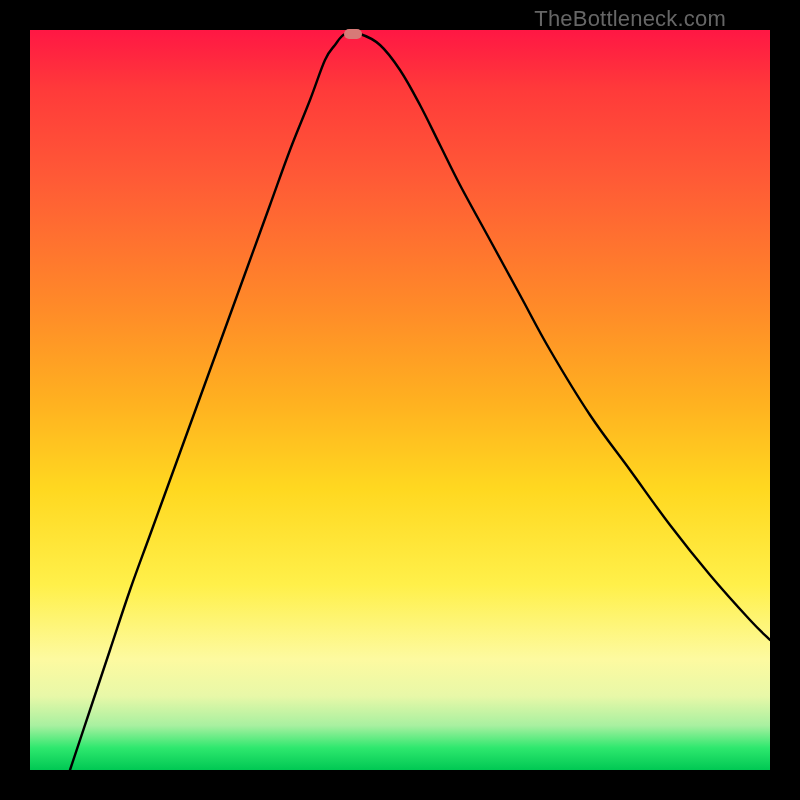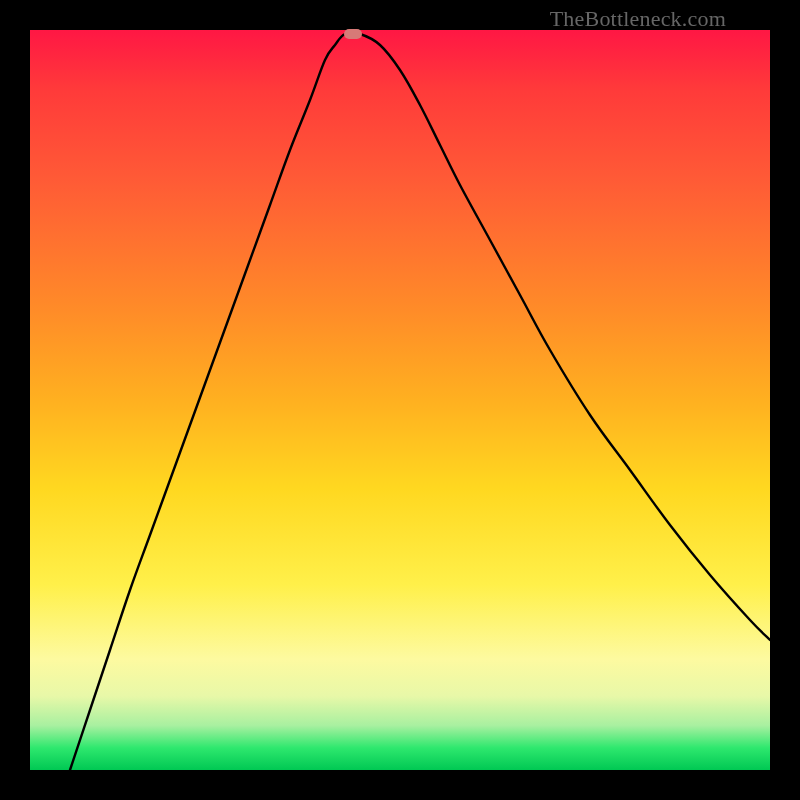--- a/index.html
+++ b/index.html
@@ -11,21 +11,20 @@
     overflow: hidden;
     font-family: Arial, Helvetica, sans-serif;
   }
   .frame {
     position: absolute;
     left: 0;
     top: 0;
     width: 736px;
     height: 800px;
     background: #000;
-    font-family: Liberation Serif, serif;
   }
   .plot-area {
     position: absolute;
     left: 30px;
     top: 30px;
     width: 740px;
     height: 740px;
     background: linear-gradient(
       to bottom,
       #ff1744 0%,

